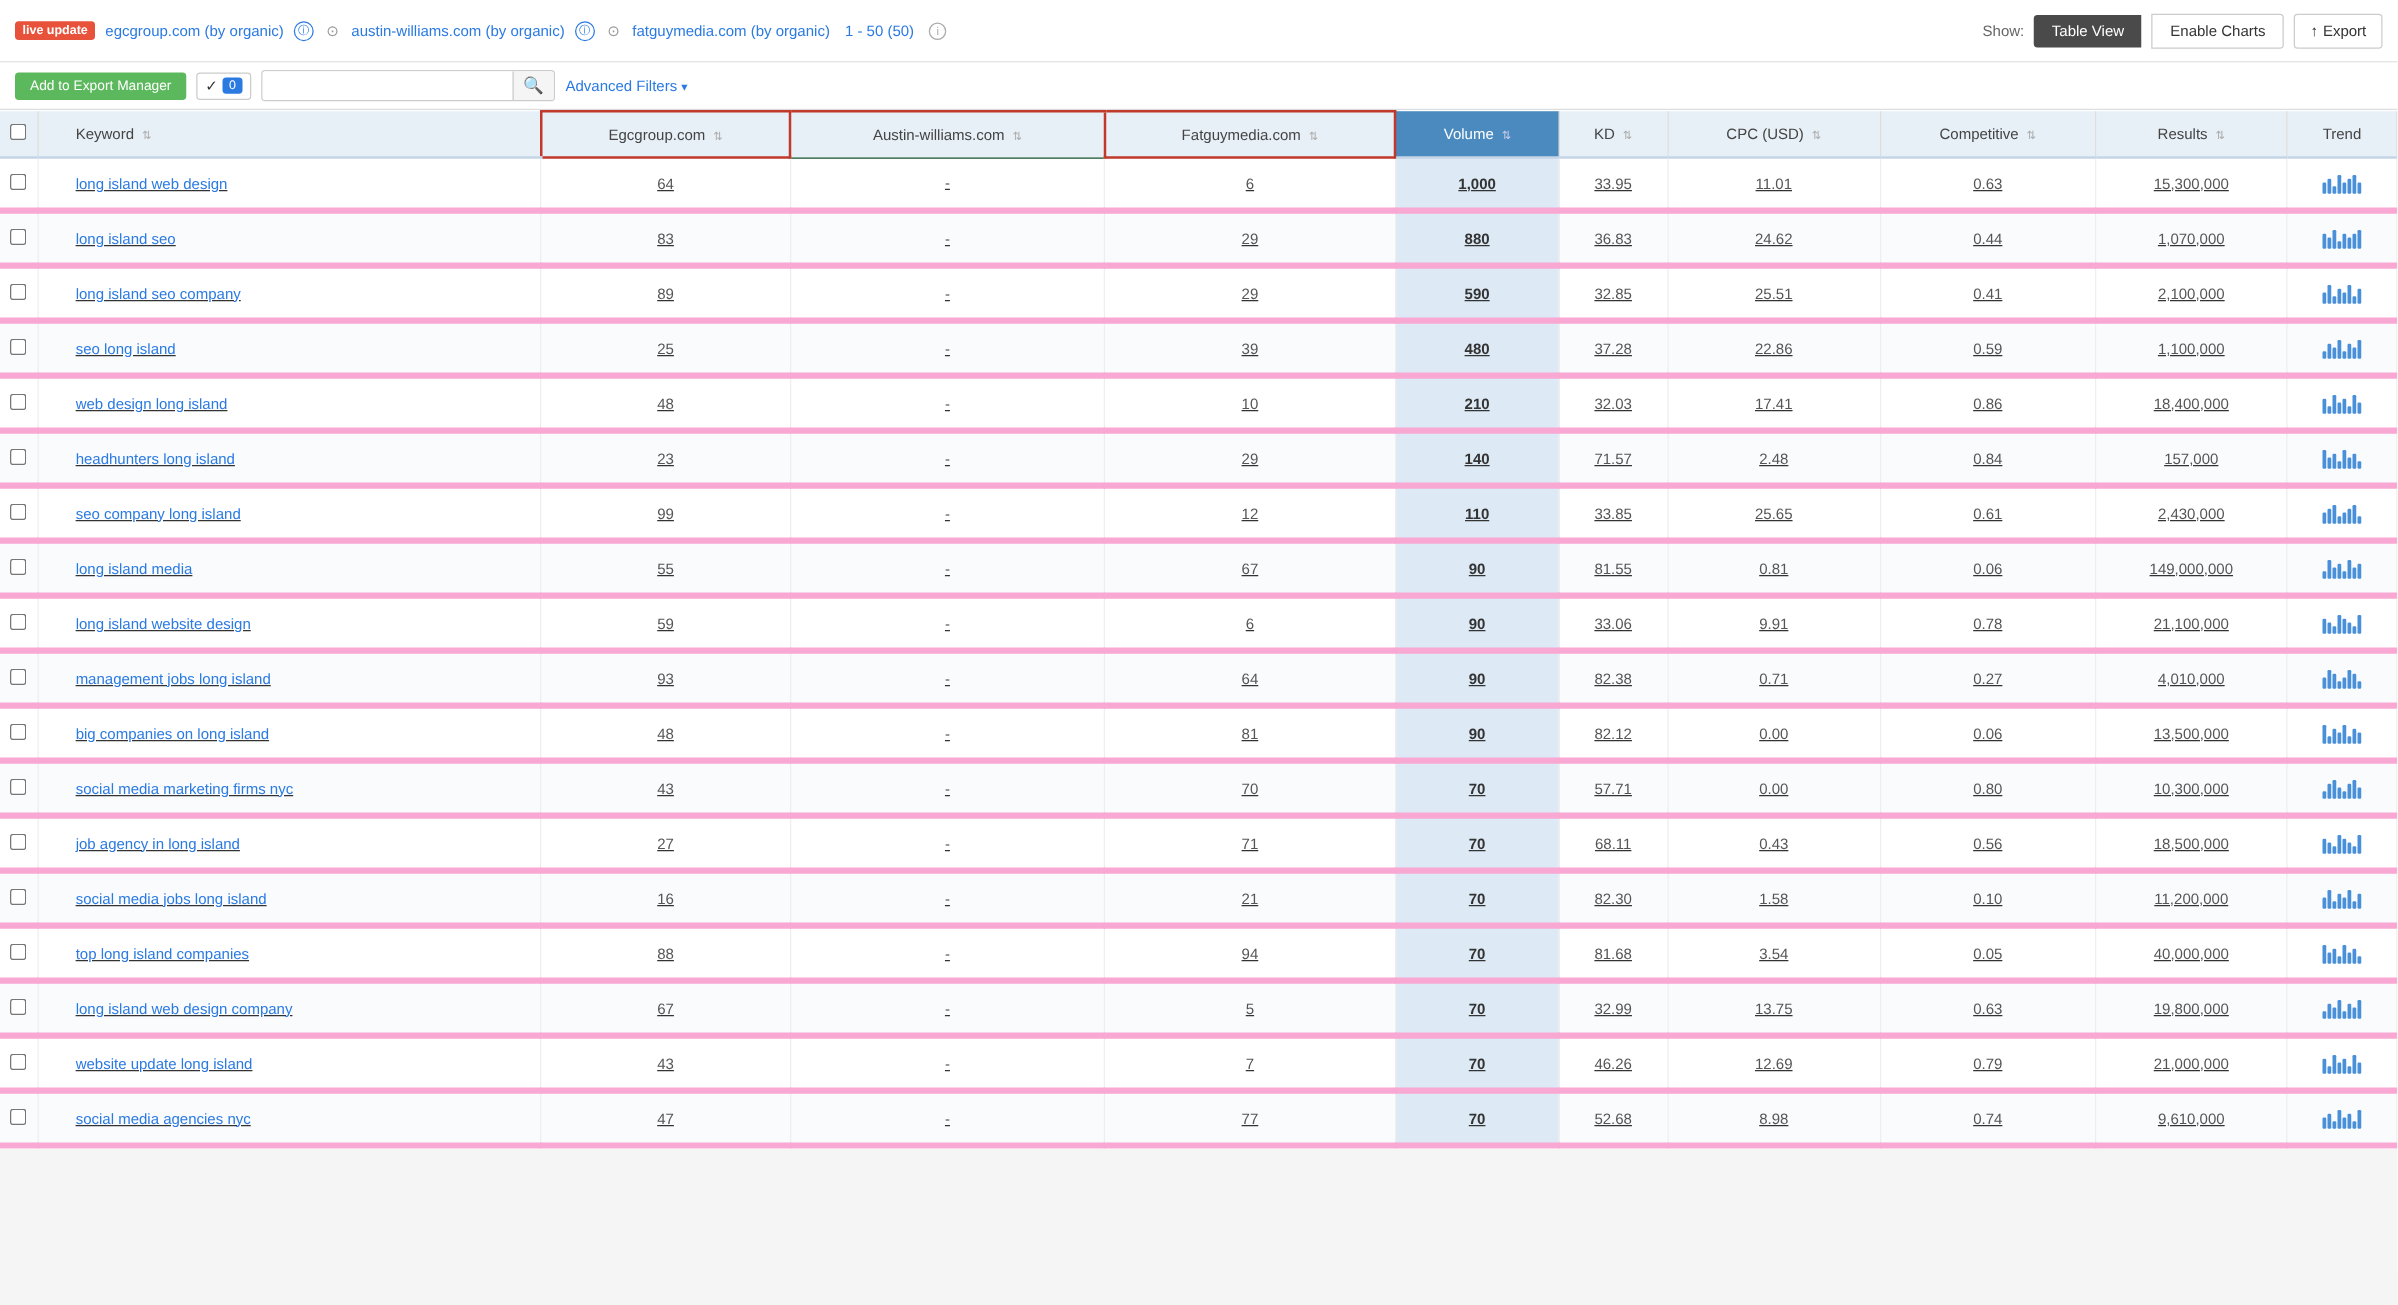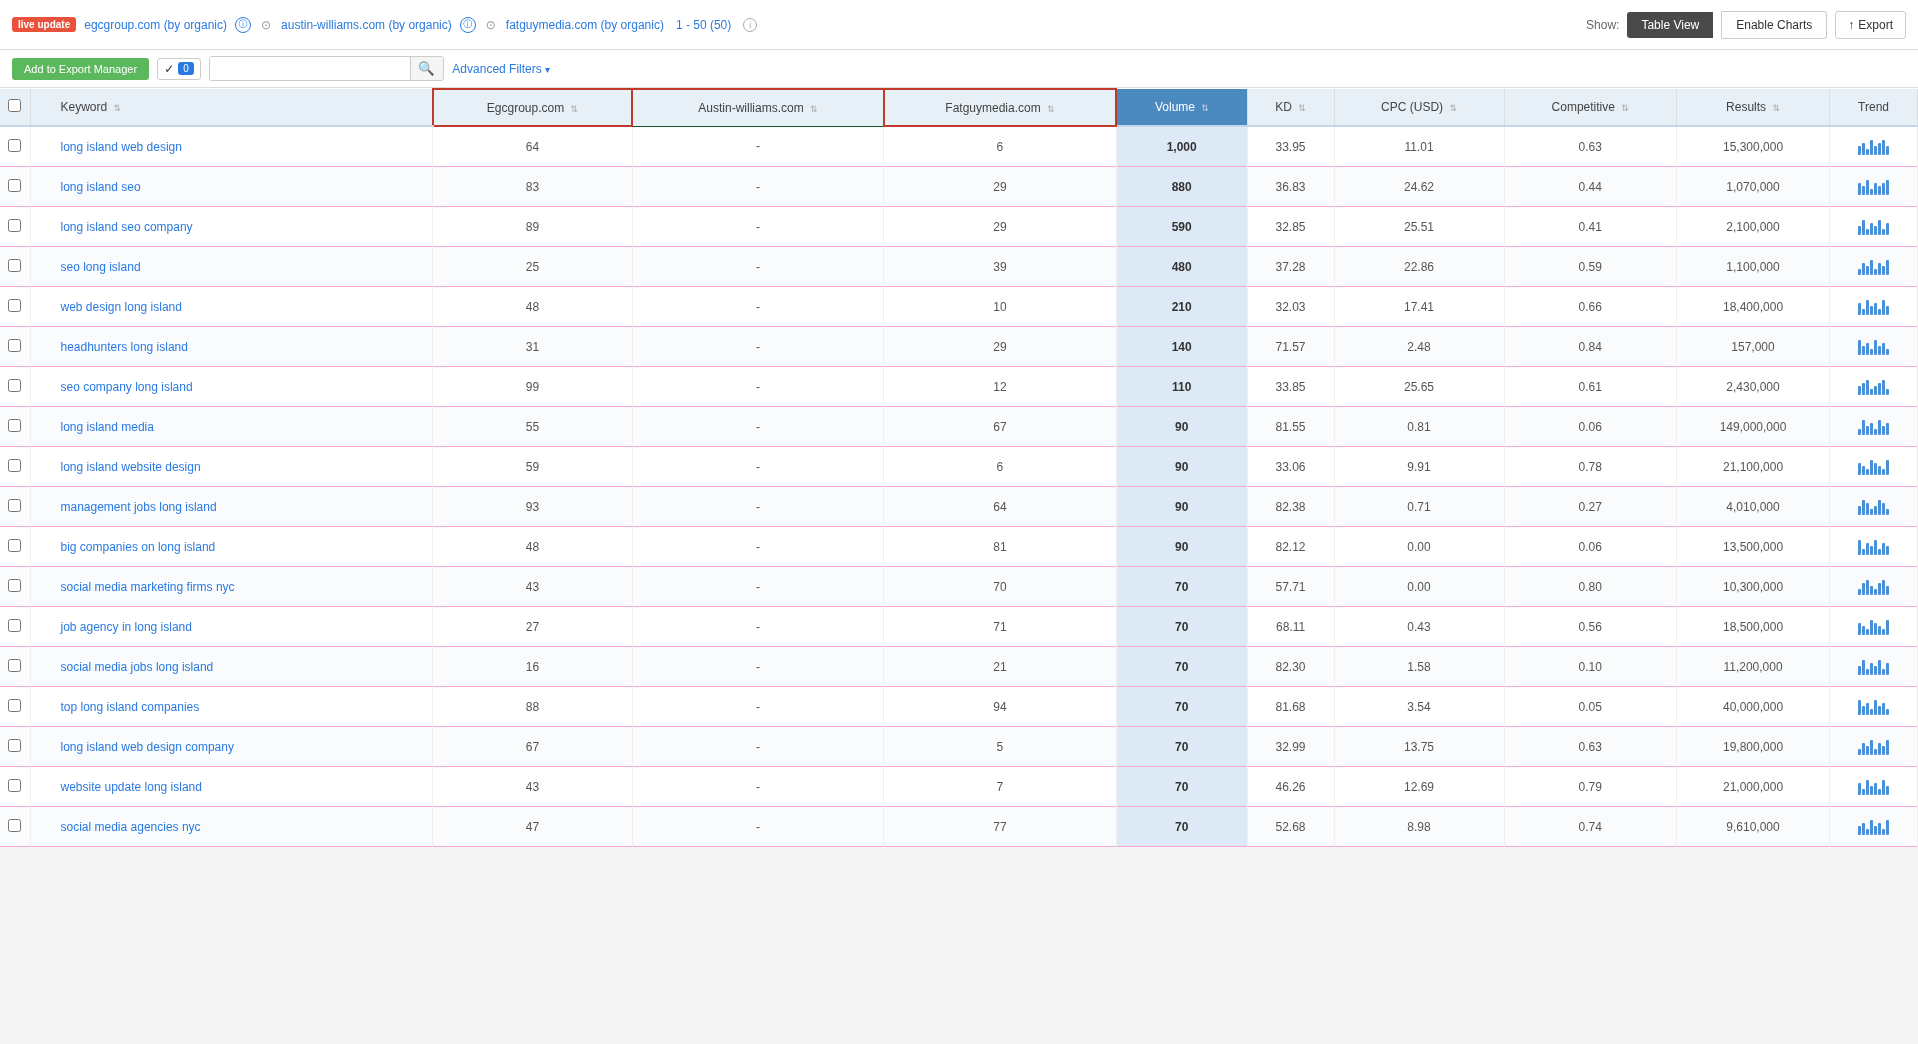--- a/index.html
+++ b/index.html
@@ -70,21 +70,21 @@
     th {
       padding: 10px 8px; text-align: center; font-weight: normal; color: #444;
       border-right: 1px solid #ddd; border-bottom: 2px solid #c5d5e8; white-space: nowrap;
       cursor: pointer; user-select: none;
     }
     th.keyword-col { text-align: left; padding-left: 30px; min-width: 220px; }
     th .sort-arrows { font-size: 9px; color: #aaa; margin-left: 3px; }
     th.volume-col { background: #4a8abf; color: #fff; }
     th.volume-col .sort-arrows { color: #cce; }
 
-    tbody tr { border-bottom: 1px solid #f9a8d4; }
+    tbody tr { border-bottom: 5px solid #f9a8d4; text-decoration: underline; }
     tbody tr:nth-child(even) { background: #f9fbfd; }
 
     td { padding: 8px 8px; text-align: center; color: #555; border-right: 1px solid #eee; }
     td.keyword-cell { text-align: left; padding-left: 30px; }
     td.keyword-cell a { color: #2a7ae2; text-decoration: none; }
     td.volume-cell { background: #ddeaf5; font-weight: bold; color: #333; }
 
     .checkbox-col { width: 30px; }
     .checkbox-col input[type="checkbox"] { cursor: pointer; }
 
@@ -273,37 +273,37 @@
         </tr>
         <tr>
           <td class="checkbox-col"><input type="checkbox" style=""></td>
           <td class="keyword-cell"><a href="#">web design long island</a></td>
           <td>48</td>
           <td>-</td>
           <td>10</td>
           <td class="volume-cell">210</td>
           <td>32.03</td>
           <td>17.41</td>
-          <td>0.66</td>
+          <td>0.86</td>
           <td>18,400,000</td>
           <td><div class="trend-bar">
               <span style="height: 12px;"></span>
               <span style="height: 6px;"></span>
               <span style="height: 15px;"></span>
               <span style="height: 9px;"></span>
               <span style="height: 12px;"></span>
               <span style="height: 6px;"></span>
               <span style="height: 15px;"></span>
               <span style="height: 9px;"></span>
             </div></td>
         </tr>
         <tr>
           <td class="checkbox-col"><input type="checkbox" style=""></td>
           <td class="keyword-cell"><a href="#">headhunters long island</a></td>
-          <td>31</td>
+          <td>23</td>
           <td>-</td>
           <td>29</td>
           <td class="volume-cell">140</td>
           <td>71.57</td>
           <td>2.48</td>
           <td>0.84</td>
           <td>157,000</td>
           <td><div class="trend-bar">
               <span style="height: 15px;"></span>
               <span style="height: 9px;"></span>

